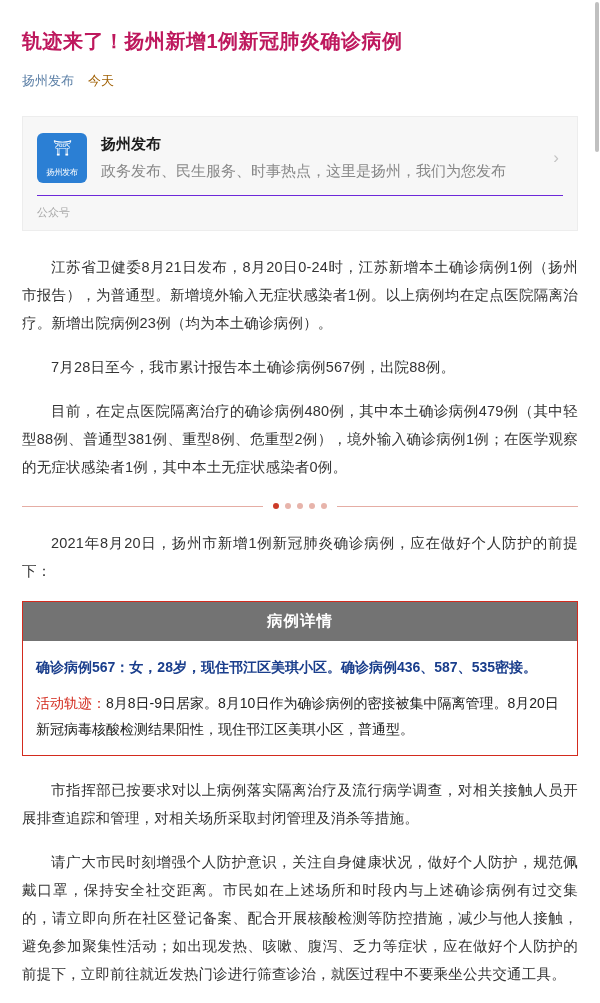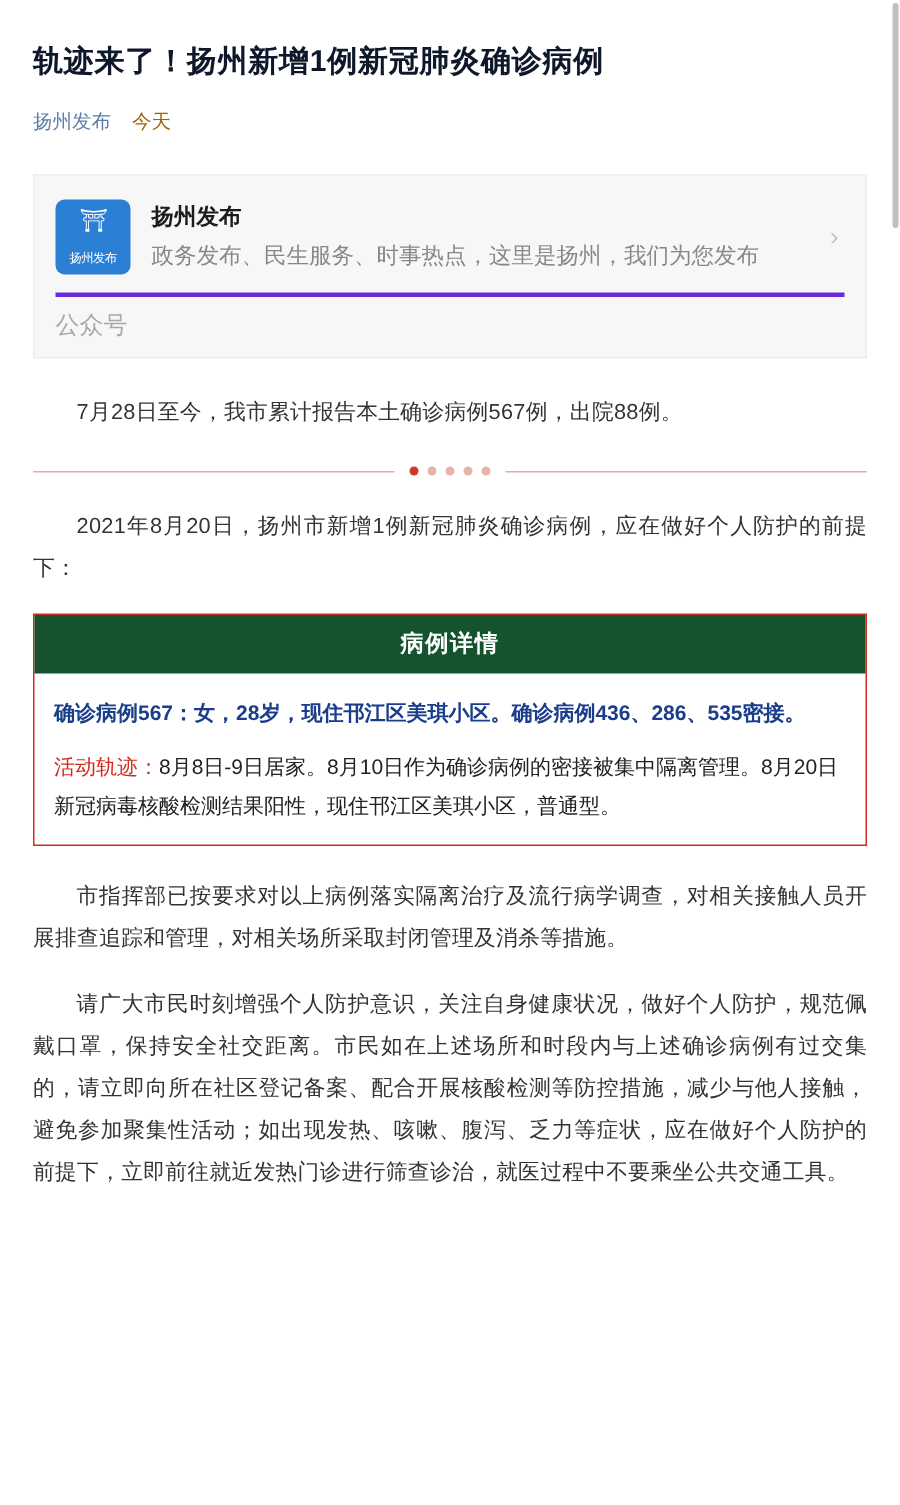--- a/index.html
+++ b/index.html
@@ -20,21 +20,21 @@
     position: relative;
     overflow: hidden;
   }
   .inner {
     padding: 26px 22px 0 22px;
   }
   .article-title {
     font-size: 20px;
     line-height: 30px;
     font-weight: bold;
-    color: #0f172a;
+    color: #be185d;
     letter-spacing: 0.5px;
     margin: 0 0 16px 0;
   }
   .meta-row {
     display: flex;
     align-items: center;
     gap: 14px;
     margin-bottom: 26px;
   }
   .meta-source {
@@ -104,23 +104,23 @@
     line-height: 18px;
   }
   .account-arrow {
     color: #c4c4c4;
     font-size: 17px;
     align-self: center;
     padding-right: 4px;
   }
   .account-footer {
     margin-top: 12px;
-    border-top: 3px solid #6d28d9;
+    border-top: 1px solid #6d28d9;
     padding-top: 9px;
-    font-size: 16px;
+    font-size: 11px;
     color: #a8a8a8;
   }
   
   p.body-text {
     font-size: 14.5px;
     line-height: 28px;
     color: #333333;
     margin: 0 0 16px 0;
     text-align: justify;
     text-indent: 2em;
@@ -153,21 +153,21 @@
   }
   .dots i.active {
     background: #cc3b28;
   }
   
   .case-box {
     border: 1px solid #d32b1e;
     margin: 4px 0 20px 0;
   }
   .case-header {
-    background: #14532d;
+    background: #737373;
     color: #ffffff;
     font-size: 15.5px;
     font-weight: bold;
     text-align: center;
     padding: 9px 0;
     letter-spacing: 1px;
   }
   .case-body {
     padding: 13px 13px 13px 13px;
   }
@@ -220,40 +220,42 @@
         </div>
         <div class="account-texts">
           <div class="account-name">扬州发布</div>
           <div class="account-desc">政务发布、民生服务、时事热点，这里是扬州，我们为您发布</div>
         </div>
         <div class="account-arrow">›</div>
       </div>
       <div class="account-footer">公众号</div>
     </div>
 
+    <p class="body-text">江苏省卫健委8月21日发布，8月20日0-24时，江苏新增本土确诊病例1例（扬州市报告），为普通型。新增境外输入无症状感染者1例。以上病例均在定点医院隔离治疗。新增出院病例23例（均为本土确诊病例）。</p>
     <p class="body-text">7月28日至今，我市累计报告本土确诊病例567例，出院88例。</p>
+    <p class="body-text">目前，在定点医院隔离治疗的确诊病例480例，其中本土确诊病例479例（其中轻型88例、普通型381例、重型8例、危重型2例），境外输入确诊病例1例；在医学观察的无症状感染者1例，其中本土无症状感染者0例。</p>
 
     <div class="divider">
       <span class="line"></span>
       <span class="dots">
         <i class="active"></i>
         <i></i>
         <i></i>
         <i></i>
         <i></i>
       </span>
       <span class="line"></span>
     </div>
 
     <p class="body-text">2021年8月20日，扬州市新增1例新冠肺炎确诊病例，应在做好个人防护的前提下：</p>
 
     <div class="case-box">
       <div class="case-header">病例详情</div>
       <div class="case-body">
-        <div class="case-line1">确诊病例567：女，28岁，现住邗江区美琪小区。确诊病例436、286、535密接。</div>
+        <div class="case-line1">确诊病例567：女，28岁，现住邗江区美琪小区。确诊病例436、587、535密接。</div>
         <div class="case-line2">
           <span class="case-label">活动轨迹：</span><span>8月8日-9日居家。8月10日作为确诊病例的密接被集中隔离管理。8月20日新冠病毒核酸检测结果阳性，现住邗江区美琪小区，普通型。</span>
         </div>
       </div>
     </div>
 
     <p class="body-text">市指挥部已按要求对以上病例落实隔离治疗及流行病学调查，对相关接触人员开展排查追踪和管理，对相关场所采取封闭管理及消杀等措施。</p>
     <p class="body-text">请广大市民时刻增强个人防护意识，关注自身健康状况，做好个人防护，规范佩戴口罩，保持安全社交距离。市民如在上述场所和时段内与上述确诊病例有过交集的，请立即向所在社区登记备案、配合开展核酸检测等防控措施，减少与他人接触，避免参加聚集性活动；如出现发热、咳嗽、腹泻、乏力等症状，应在做好个人防护的前提下，立即前往就近发热门诊进行筛查诊治，就医过程中不要乘坐公共交通工具。</p>
 
   </div>

